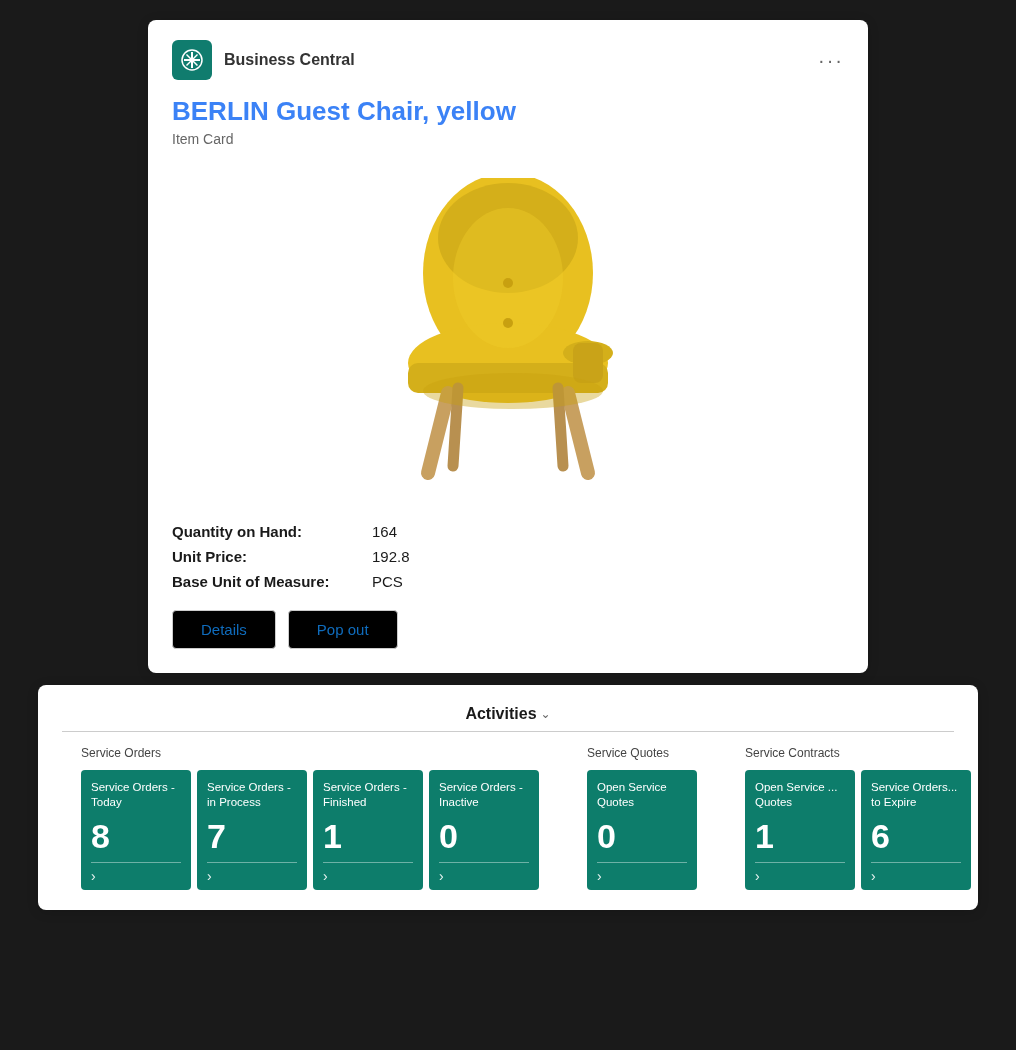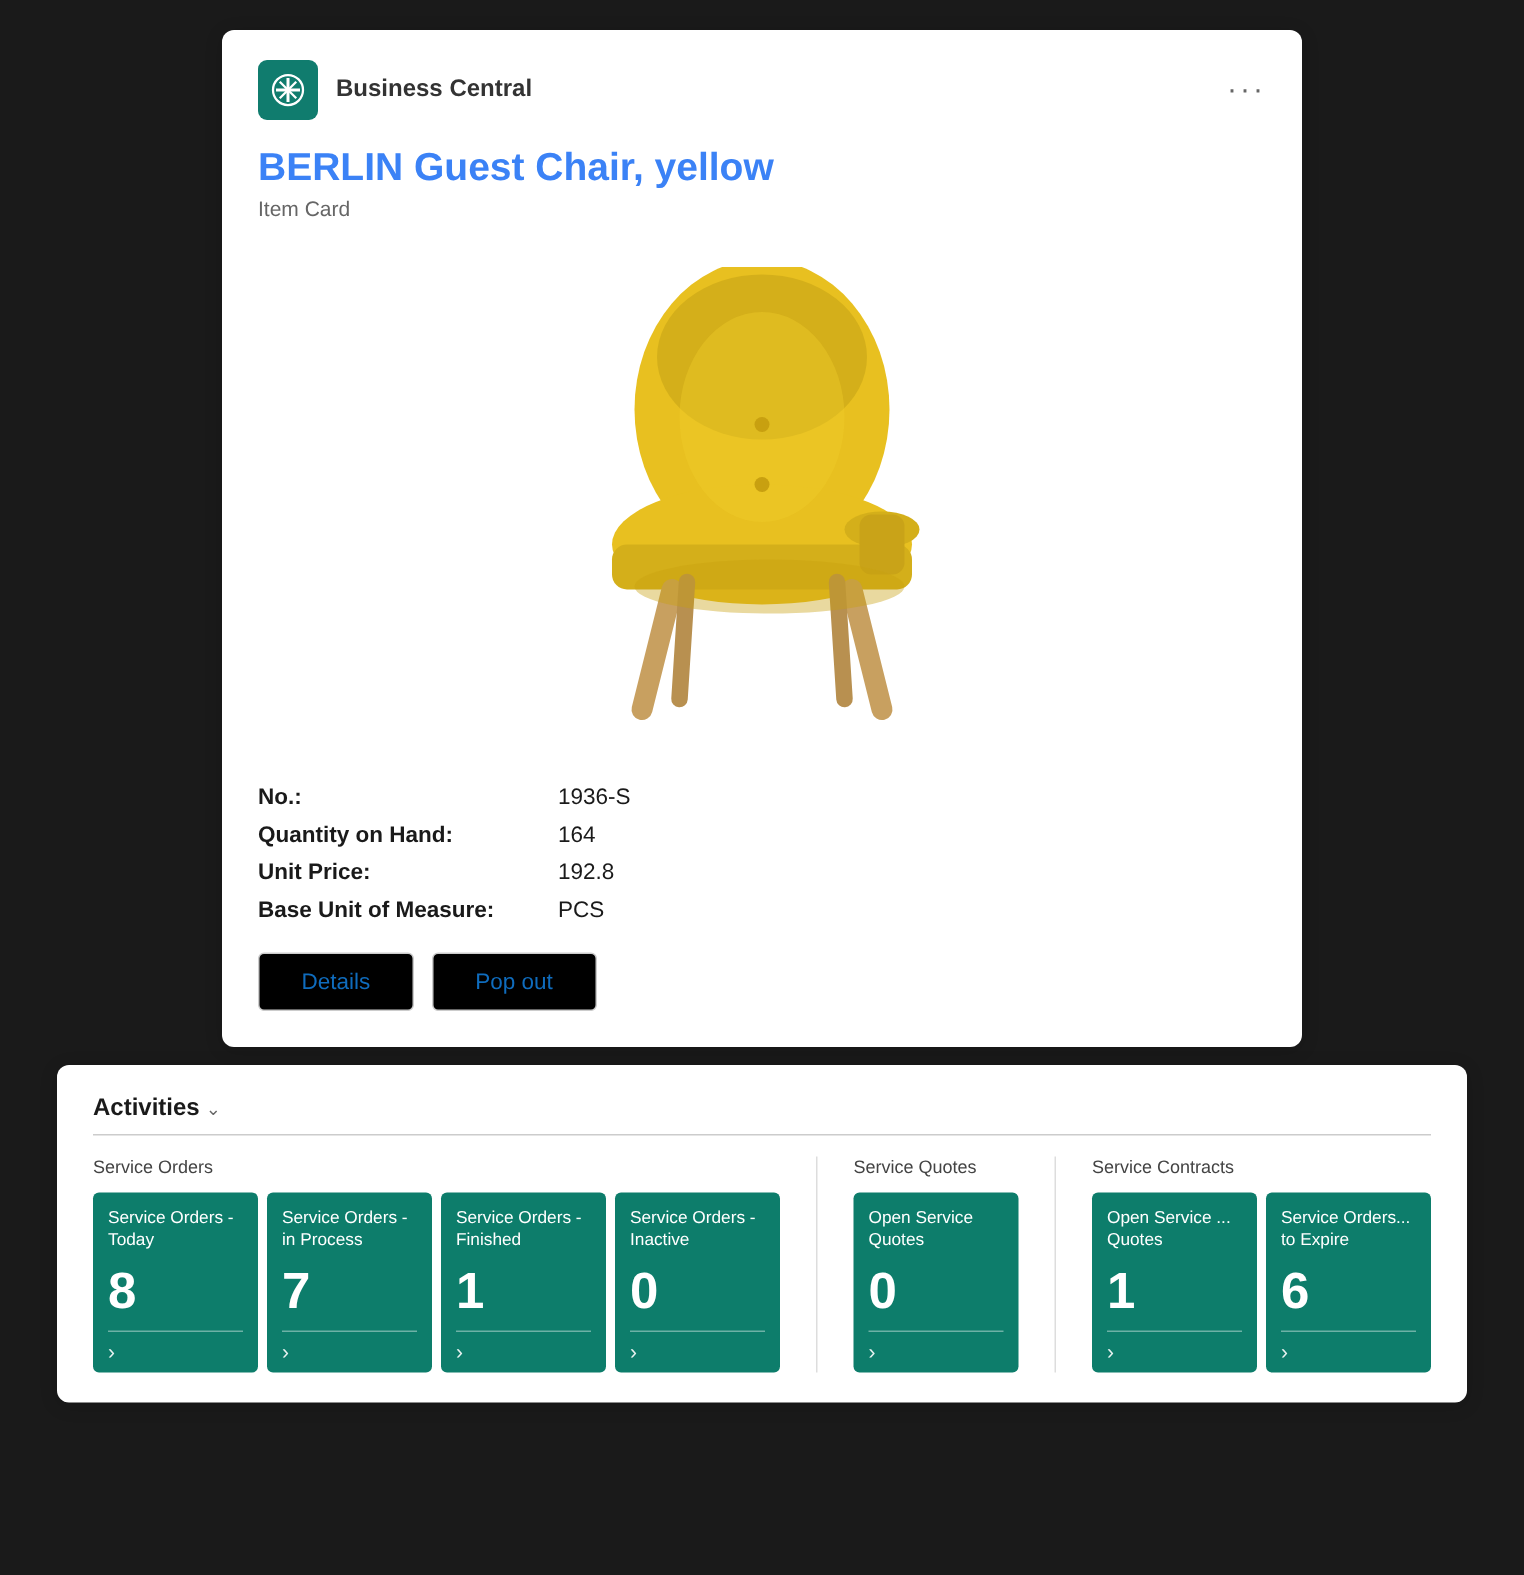--- a/index.html
+++ b/index.html
@@ -125,40 +125,42 @@
       border-radius: 8px;
       width: 940px;
       padding: 20px 24px;
       box-shadow: 0 2px 12px rgba(0,0,0,0.15);
     }
     .activities-header {
       display: flex;
       align-items: center;
       gap: 4px;
       margin-bottom: 8px;
+      justify-content: center;
     }
     .activities-title {
       font-size: 16px;
       font-weight: 600;
       color: #1a1a1a;
     }
     .chevron-icon {
       font-size: 12px;
       color: #666;
     }
     .activities-divider {
       border: none;
       border-top: 1px solid #ccc;
       margin-bottom: 14px;
     }
 
     .activities-groups {
       display: flex;
       gap: 20px;
       align-items: flex-start;
+      margin-left: 19px;
     }
     .activity-group {
       display: flex;
       flex-direction: column;
       gap: 6px;
     }
     .group-label {
       font-size: 12px;
       color: #444;
       font-weight: 500;
@@ -256,24 +258,20 @@
 
         <circle cx="150" cy="105" r="5" fill="#c8a010"></circle>
         <circle cx="150" cy="145" r="5" fill="#c8a010"></circle>
 
         <ellipse cx="155" cy="213" rx="90" ry="18" fill="#c9a010" opacity="0.4"></ellipse>
       </svg>
     </div>
 
     <div class="item-details">
       <div class="detail-row">
-        <span class="detail-label">No.:</span>
-        <span class="detail-value">1936-S</span>
-      </div>
-      <div class="detail-row">
         <span class="detail-label">Quantity on Hand:</span>
         <span class="detail-value">164</span>
       </div>
       <div class="detail-row">
         <span class="detail-label">Unit Price:</span>
         <span class="detail-value">192.8</span>
       </div>
       <div class="detail-row">
         <span class="detail-label">Base Unit of Measure:</span>
         <span class="detail-value">PCS</span>

